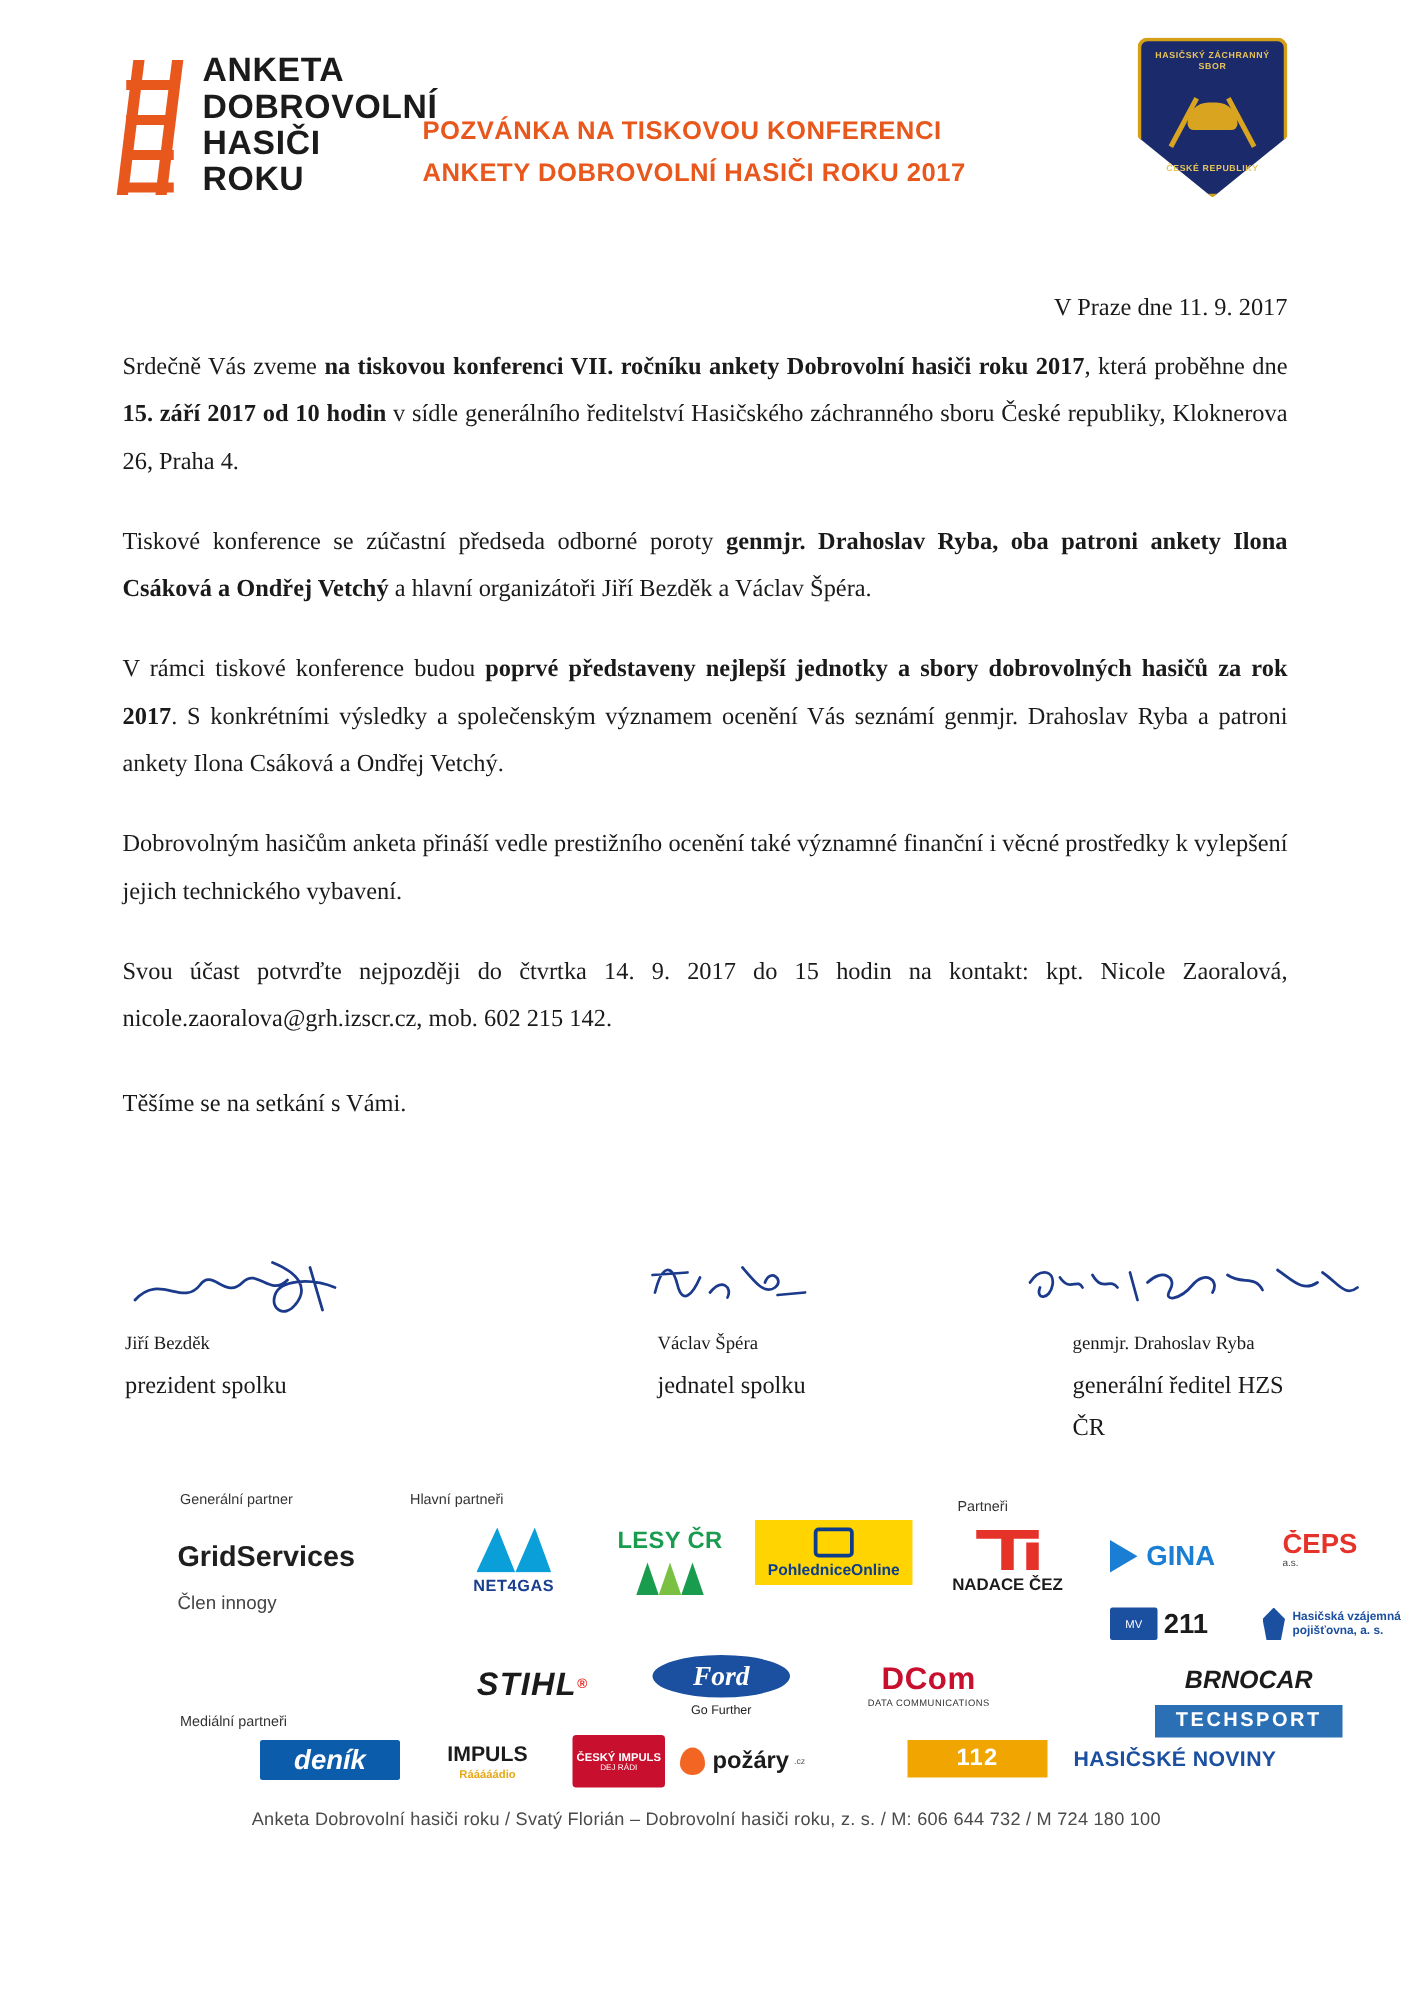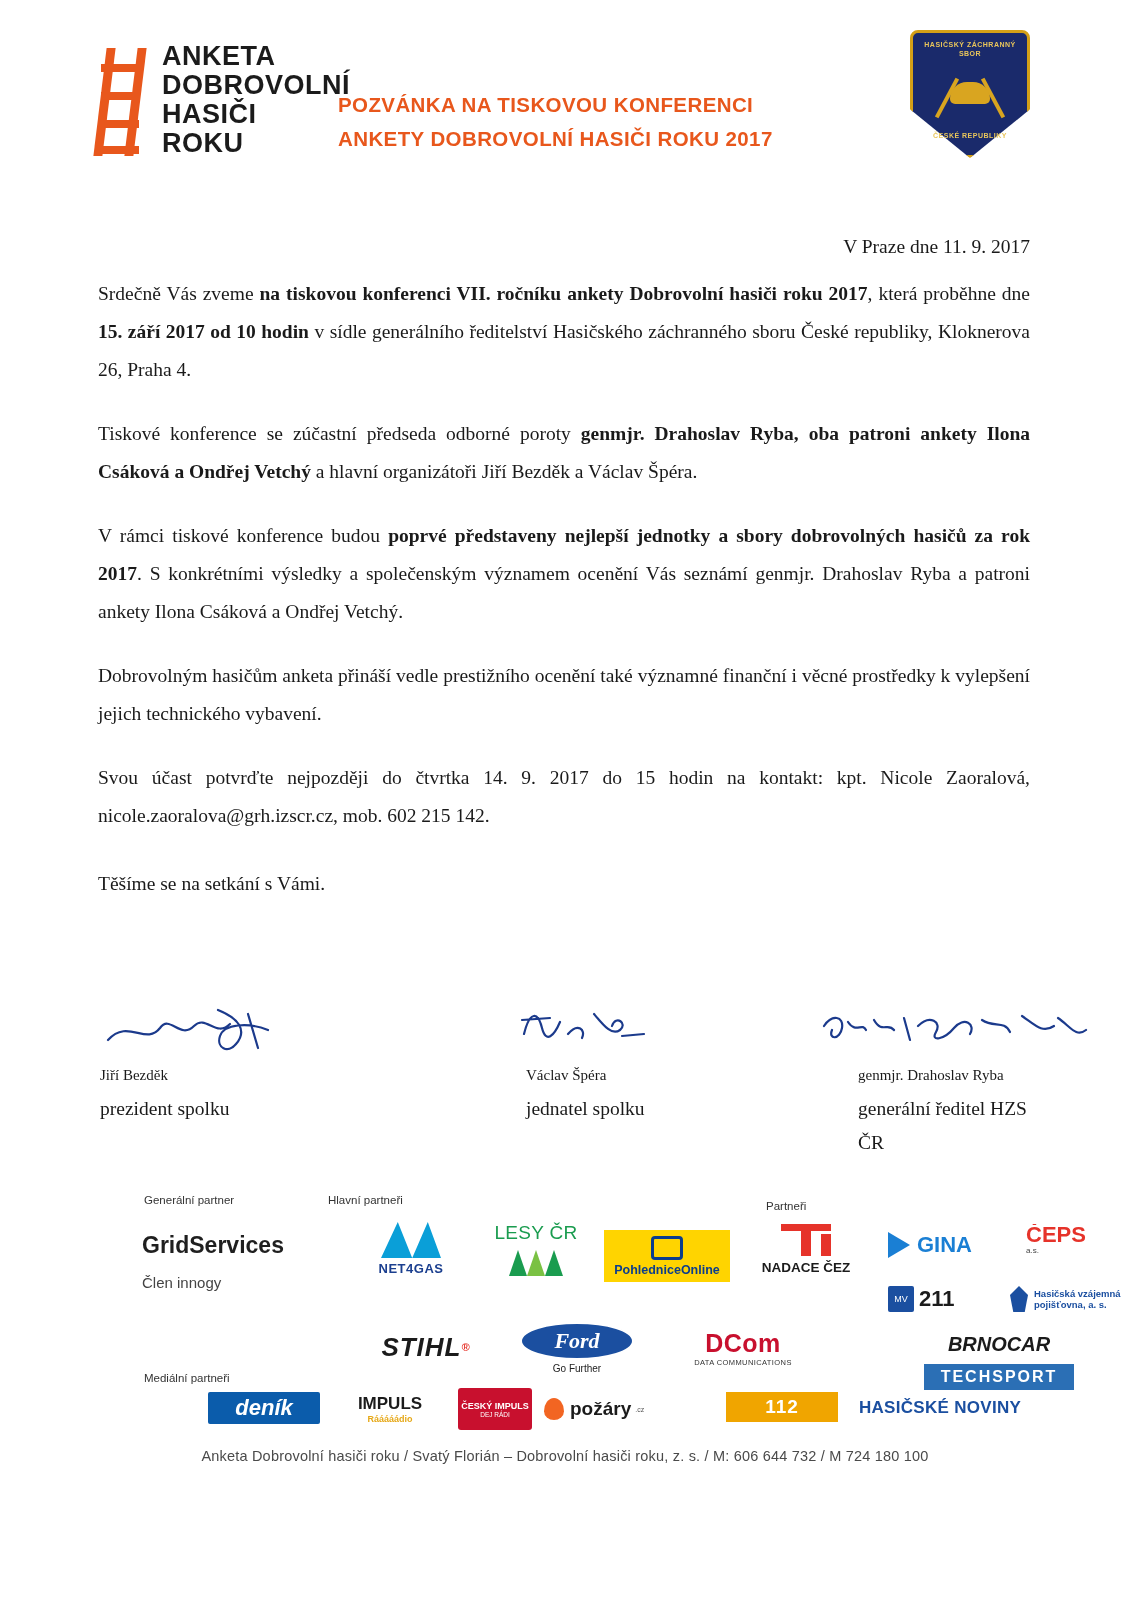--- a/index.html
+++ b/index.html
@@ -264,33 +264,33 @@
     width: 60px; height: 36px;
     background: linear-gradient(135deg, #0a9fd8 0 50%, #0a9fd8 50% 100%);
     clip-path: polygon(0% 100%, 28% 0%, 52% 100%, 78% 0%, 100% 100%);
   }
   .net4gas .txt { font-size: 13px; font-weight: bold; color: #1b3f8f; margin-top: 3px; letter-spacing: .5px;}
 
   .lesycr {
     left: 382px; top: 38px; width: 112px; height: 66px;
     flex-direction: column;
   }
-  .lesycr .txt { font-size: 19px; font-weight: normal; color: #1a9c4f; letter-spacing: .3px;}
+  .lesycr .txt { font-size: 19px; font-weight: bold; color: #1a9c4f; letter-spacing: .3px;}
   .lesycr .trees { margin-top: 4px; width: 58px; height: 28px; position: relative;}
   .lesycr .trees i {
     position: absolute; bottom: 0; width: 0; height: 0;
     border-left: 9px solid transparent; border-right: 9px solid transparent;
     border-bottom: 26px solid #1a9c4f;
   }
   .lesycr .trees i:nth-child(1){ left:2px; }
   .lesycr .trees i:nth-child(2){ left:20px; border-bottom-color:#7ac143;}
   .lesycr .trees i:nth-child(3){ left:38px; }
 
   .pohlednice {
-    left: 506px; top: 52px; width: 126px; height: 52px;
+    left: 506px; top: 38px; width: 126px; height: 52px;
     background: #ffd400; flex-direction: column;
   }
   .pohlednice .icon {
     width: 26px; height: 18px; border: 3px solid #0b3d8c; border-radius: 4px; margin-bottom: 3px;
   }
   .pohlednice .txt { font-size: 12.5px; font-weight: bold; color: #0b3d8c; }
 
   .nadacecez {
     left: 648px; top: 38px; width: 120px; height: 66px;
     flex-direction: column;
@@ -317,21 +317,21 @@
     left: 928px; top: 46px; width: 104px; height: 38px;
     justify-content: flex-start; flex-direction: column; align-items: flex-start;
   }
   .cepi .txt { font-size: 22px; font-weight: bold; color: #e6332a; line-height: 22px;}
   .cepi .sub { font-size: 8px; color: #444; }
 
   .mv211 {
     left: 790px; top: 104px; width: 110px; height: 34px;
     justify-content: flex-start;
   }
-  .mv211 .badge { width: 26px; height: 26px; background: #1b4fa0; color: #fff; font-size: 9px;
+  .mv211 .badge { width: 38px; height: 26px; background: #1b4fa0; color: #fff; font-size: 9px;
     display:flex; align-items:center; justify-content:center; margin-right: 5px; border-radius:2px;}
   .mv211 .txt { font-size: 22px; font-weight: bold; color: #1b1b1b; }
 
   .vvhz {
     left: 912px; top: 100px; width: 136px; height: 42px;
     justify-content: flex-start;
   }
   .vvhz .mark { width: 26px; height: 26px; background: #1b4fa0;
     clip-path: polygon(50% 0%, 100% 35%, 82% 100%, 18% 100%, 0% 35%); margin-right: 6px;}
   .vvhz .txt { font-size: 9.5px; font-weight: bold; color: #1b4fa0; line-height: 11px; text-align:left;}

